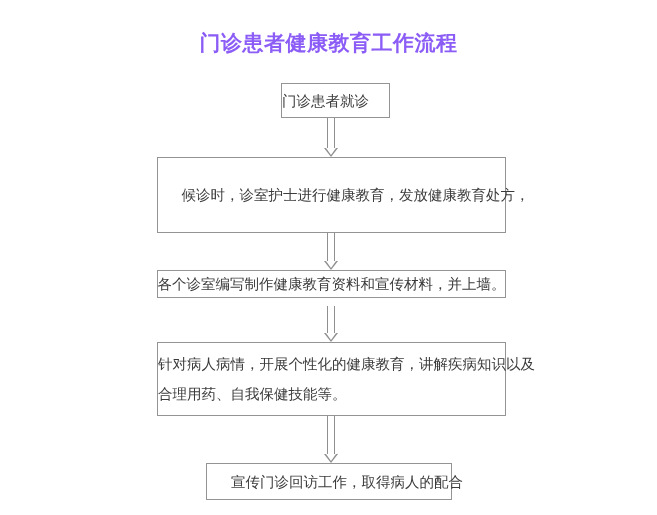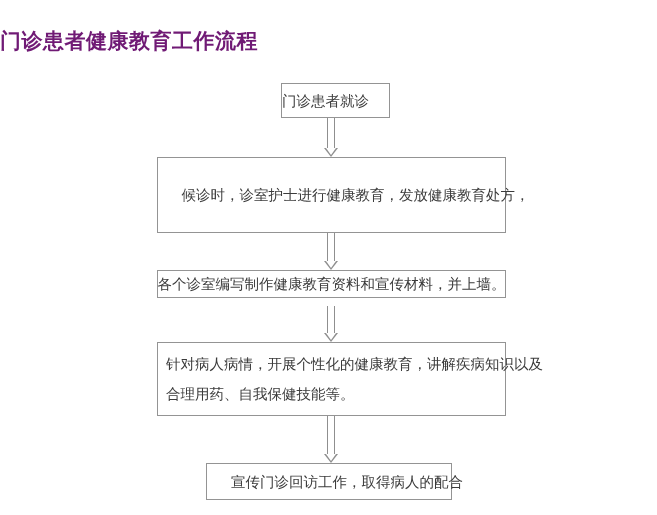--- a/index.html
+++ b/index.html
@@ -25,26 +25,26 @@
     width: 657px;
     height: 515px;
   }
 
   
   .chart-title {
     position: absolute;
     left: 0;
     top: 29px;
     width: 657px;
-    text-align: left;
-    font-family: Liberation Mono, monospace;
+    text-align: center;
+    font-family: Liberation Sans, sans-serif;
     font-size: 21px;
     font-weight: bold;
     letter-spacing: 0.5px;
-    color: #701a75;
+    color: #8b5cf6;
     line-height: 28px;
     white-space: nowrap;
   }
 
   
   .node {
     position: absolute;
     box-sizing: border-box;
     border: 1px solid #949494;
     background: #ffffff;
@@ -55,21 +55,20 @@
     line-height: 30px;
     color: #3b3b3b;
   }
   .node .line {
     display: block;
     white-space: nowrap;
   }
   .node.center .line { text-align: center; }
   .node.left-text {
     align-items: flex-start;
-    padding-left: 8px;
   }
   .node.left-text .line { text-align: left; }
 
   
   #node-1 {
     left: 281px;  top: 83px;  width: 109px; height: 35px;
     align-items: flex-start;
   }
   #node-2 {
     left: 157px;  top: 157px; width: 349px; height: 76px;

